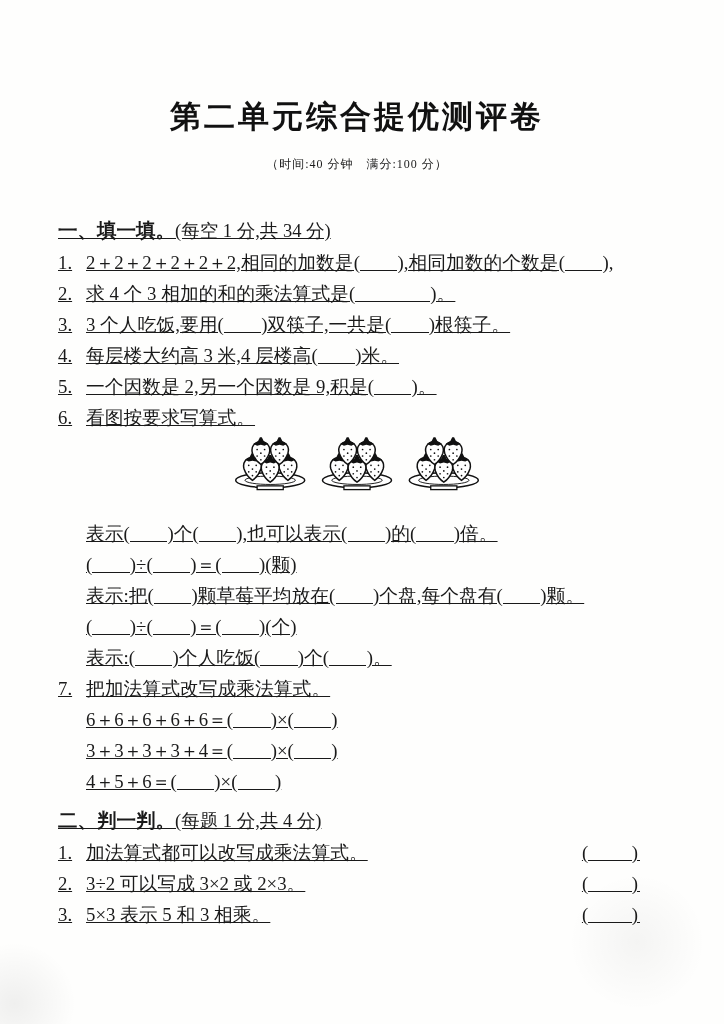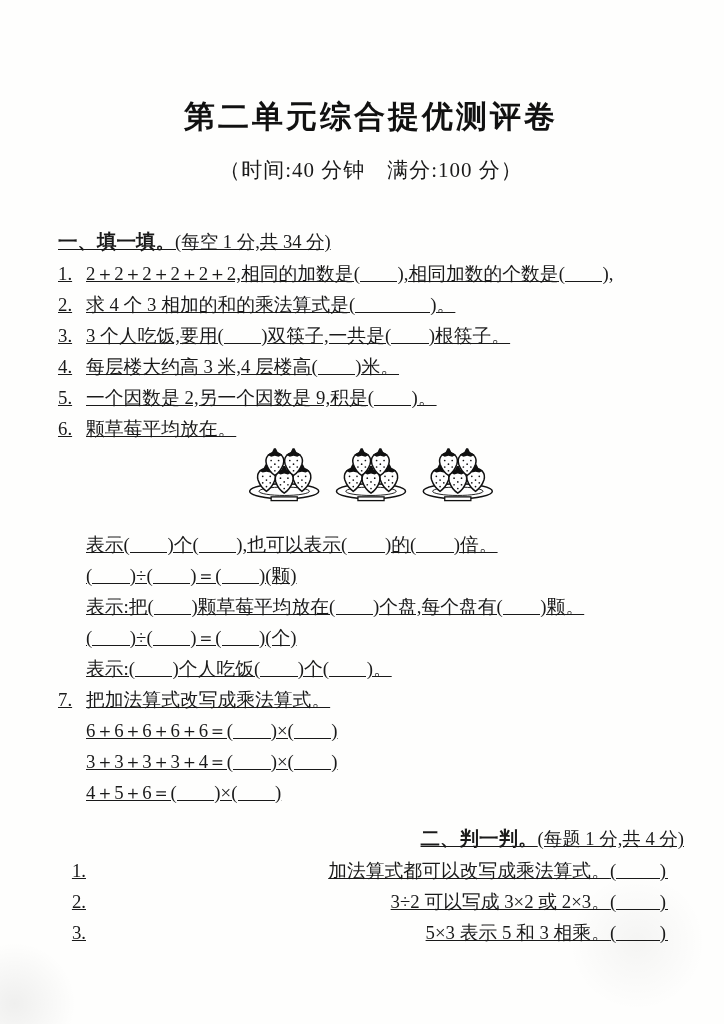--- a/index.html
+++ b/index.html
@@ -9,54 +9,54 @@
     margin:0 auto;
     background:#fefefd;
     background-image:
       radial-gradient(circle at 88% 92%, rgba(0,0,0,0.04), rgba(0,0,0,0) 6%),
       radial-gradient(circle at 2% 98%, rgba(0,0,0,0.06), rgba(0,0,0,0) 5%);
     color:#1a1a1a;
     font-family:"Liberation Serif","DejaVu Serif",serif;
     overflow:hidden;
     box-sizing:border-box;
   }
-  .content{position:absolute;left:58px;right:40px;top:0;}
+  .content{position:absolute;left:58px;right:68px;top:0;}
   .paper-title{
     margin-top:96px;
     text-align:center;
     font-family:"Liberation Sans","DejaVu Sans",sans-serif;
     font-weight:bold;
     font-size:31px;
     letter-spacing:3px;
     color:#111;
   }
   .paper-subtitle{
     margin-top:18px;
     text-align:center;
-    font-size:21px;
+    font-size:12px;
     letter-spacing:1px;
   }
   .sec-heading{
     font-size:19.5px;
     font-weight:bold;
     font-family:"Liberation Sans","DejaVu Sans",sans-serif;
     margin-top:0;
   }
   .sec-heading .note{
     font-weight:normal;
     font-family:"Liberation Serif","DejaVu Serif",serif;
     font-size:18.5px;
   }
   .body-lines{font-size:18.8px;line-height:31px;text-decoration:underline;}
   .q-row{display:flex;}
   .q-no{width:28px;flex:none;}
   .q-text{flex:1;}
   .indent{padding-left:28px;}
   .sec1{margin-top:42px;}
-  .sec2{margin-top:15px;text-align:right;}
+  .sec2{margin-top:8px;}
   .fig-wrap{
     text-align:center;
     padding:4px 0 6px 0;
   }
   .blank-line{
     display:inline-block;
     width:96px;
     height:14px;
     border-bottom:1.6px solid #222;
     vertical-align:baseline;
@@ -97,21 +97,21 @@
         <span class="q-text">每层楼大约高 3 米,4 层楼高(　　)米。</span>
       </div>
 
       <div class="q-row">
         <span class="q-no">5.</span>
         <span class="q-text">一个因数是 2,另一个因数是 9,积是(　　)。</span>
       </div>
 
       <div class="q-row">
         <span class="q-no">6.</span>
-        <span class="q-text">颗草莓平均放在。</span>
+        <span class="q-text">看图按要求写算式。</span>
       </div>
 
       <div class="fig-wrap">
         <svg width="252" height="66" viewBox="0 0 270 70" aria-hidden="true">
           <defs>
             <g id="berry">
               <path d="M0,-9 C7,-9 11,-4 9,3 C7,9 3,13 0,15 C-3,13 -7,9 -9,3 C-11,-4 -7,-9 0,-9 Z" fill="#ffffff" stroke="#111" stroke-width="1.6"></path>
               <path d="M-8,-7 L-3,-10 L-1,-14 L1,-14 L3,-10 L8,-7 L4,-5 L0,-6 L-4,-5 Z" fill="#111"></path>
               <circle cx="-4" cy="-1" r="0.9" fill="#111"></circle>
               <circle cx="4" cy="-1" r="0.9" fill="#111"></circle>

